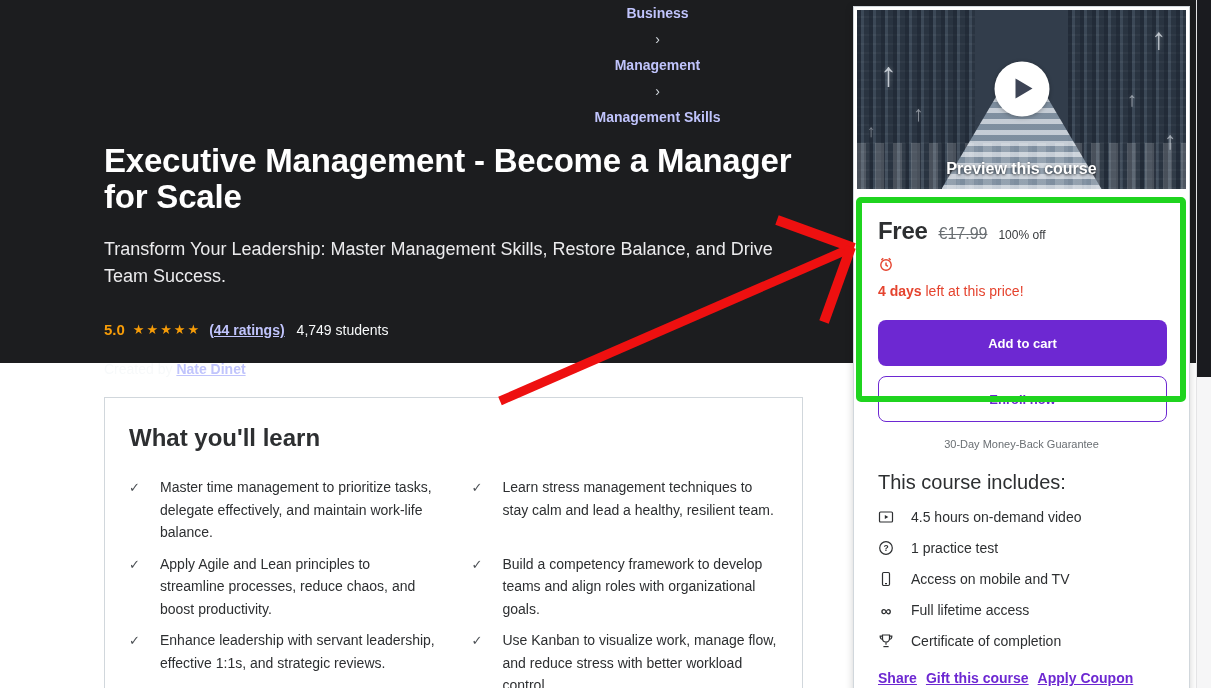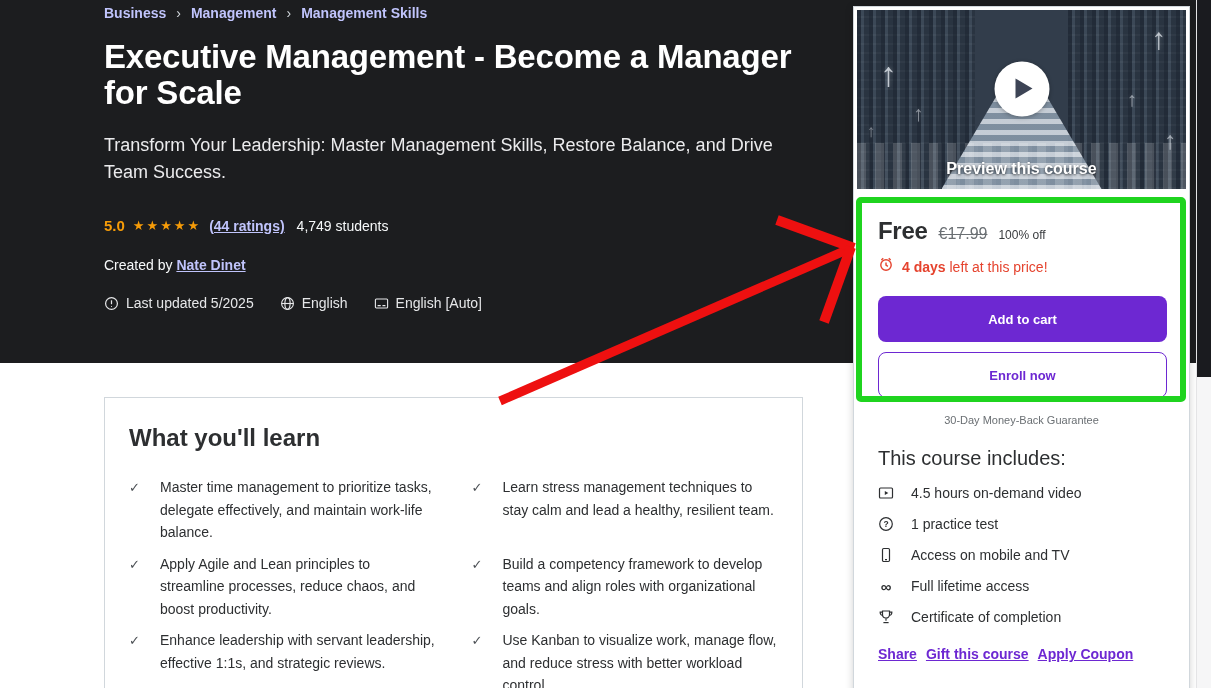--- a/index.html
+++ b/index.html
@@ -4,21 +4,21 @@
 <style>
   * { box-sizing: border-box; margin: 0; padding: 0; }
   html,body { width:1211px; height:688px; overflow:hidden; background:#fff;
     font-family:"Liberation Sans", sans-serif; position:relative; }
 
   
   .hero { position:absolute; left:0; top:0; width:1211px; height:363px;
     background:#1c1d1f; color:#fff; z-index:1; }
   .hero-inner { padding:5px 0 0 104px; }
   .breadcrumb { display:flex; align-items:center; gap:10px;
-    font-size:14px; font-weight:700; color:#c0c4fc; }
+    font-size:14px; font-weight:700; color:#c0c4fc;flex-direction:column; }
   .crumb { cursor:pointer; }
   .sep { color:#d1d7dc; font-weight:400; font-size:14px; }
   .course-title { margin-top:18px; max-width:690px; font-size:33px;
     line-height:36px; font-weight:700; color:#fff; letter-spacing:-0.2px; }
   .course-subtitle { margin-top:21px; max-width:705px; font-size:18px;
     line-height:27px; color:#ebebed; font-weight:400; }
   .rating-row { margin-top:31px; display:flex; align-items:center; font-size:14px; }
   .rating-num { color:#f69c08; font-weight:700; font-size:15px; }
   .stars { color:#f69c08; font-size:13px; letter-spacing:2px; margin-left:8px; }
   .ratings-link { color:#c0c4fc; font-weight:700; text-decoration:underline;
@@ -72,22 +72,22 @@
     border-top:10px solid transparent; border-bottom:10px solid transparent; margin-left:5px; }
   .preview-label { position:absolute; bottom:11px; left:0; width:100%; text-align:center;
     color:#fff; font-weight:700; font-size:16px; text-shadow:0 1px 3px rgba(0,0,0,.75); }
 
   
   .price-box { padding:25px 24px 0; }
   .price-row { display:flex; align-items:baseline; gap:11px; }
   .price-current { font-size:24px; font-weight:700; color:#2d2f31; letter-spacing:-.3px; }
   .price-original { font-size:16px; color:#6a6f73; text-decoration:line-through; }
   .price-discount { font-size:12px; color:#383b3e;text-align:right; }
-  .urgency { margin-top:11px; display:flex; align-items:flex-end; gap:8px;
-    color:#e5432e; font-size:14px; }
+  .urgency { margin-top:11px; display:flex; align-items:flex-start; gap:8px;
+    color:#e5432e; font-size:14px;flex-direction:column; }
   .urgency .days { font-weight:700; }
   .btn { display:block; width:289px; height:46px; border-radius:8px;
     font-family:"Liberation Sans",sans-serif; font-size:13px; font-weight:700; cursor:pointer; }
   .btn-cart { margin-top:21px; background:#6d28d2; color:#fff; border:none; }
   .btn-enroll { margin-top:10px; background:#fff; color:#6d28d2; border:1px solid #6d28d2; }
   .guarantee { margin-top:16px; text-align:center; font-size:11px; color:#6a6f73; }
 
   
   .includes { padding:21px 24px 0; }
   .includes-title { font-size:20px; font-weight:400; color:#2d2f31; }

